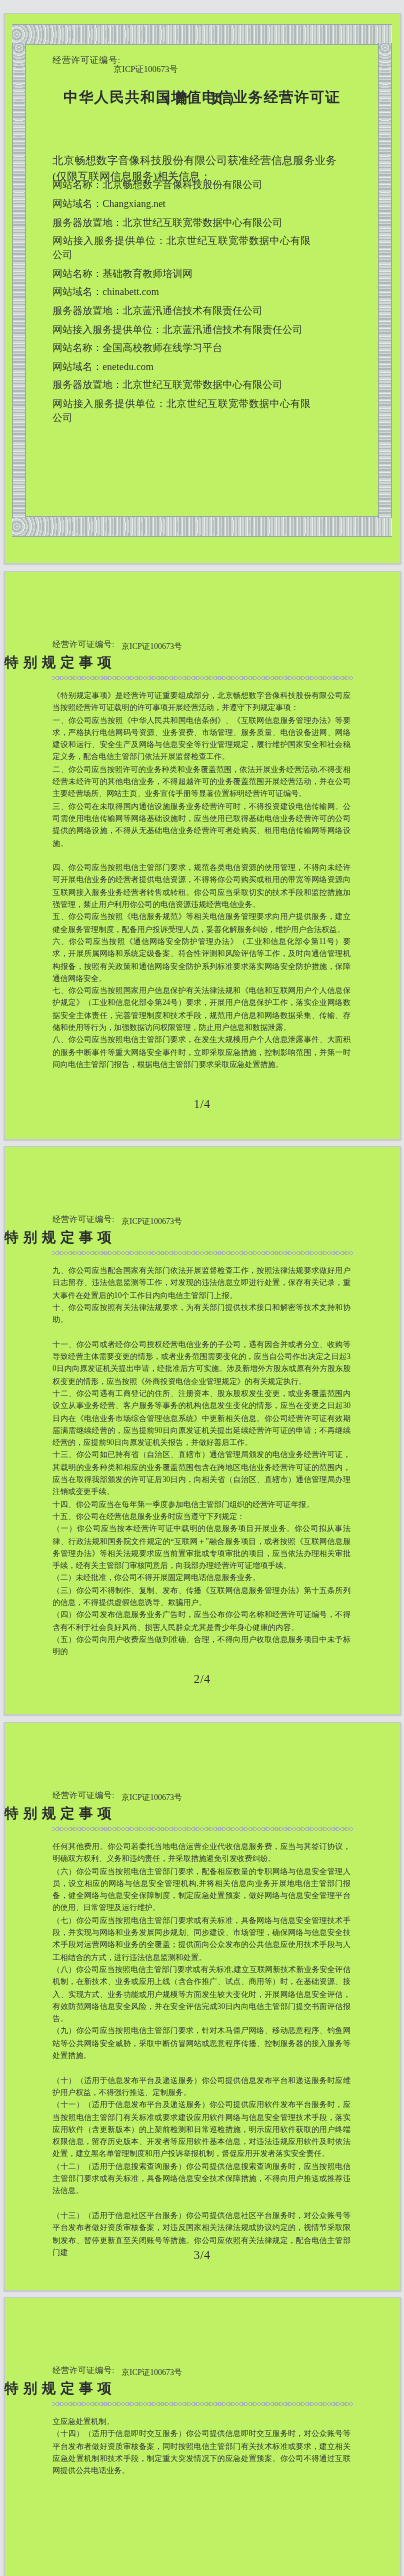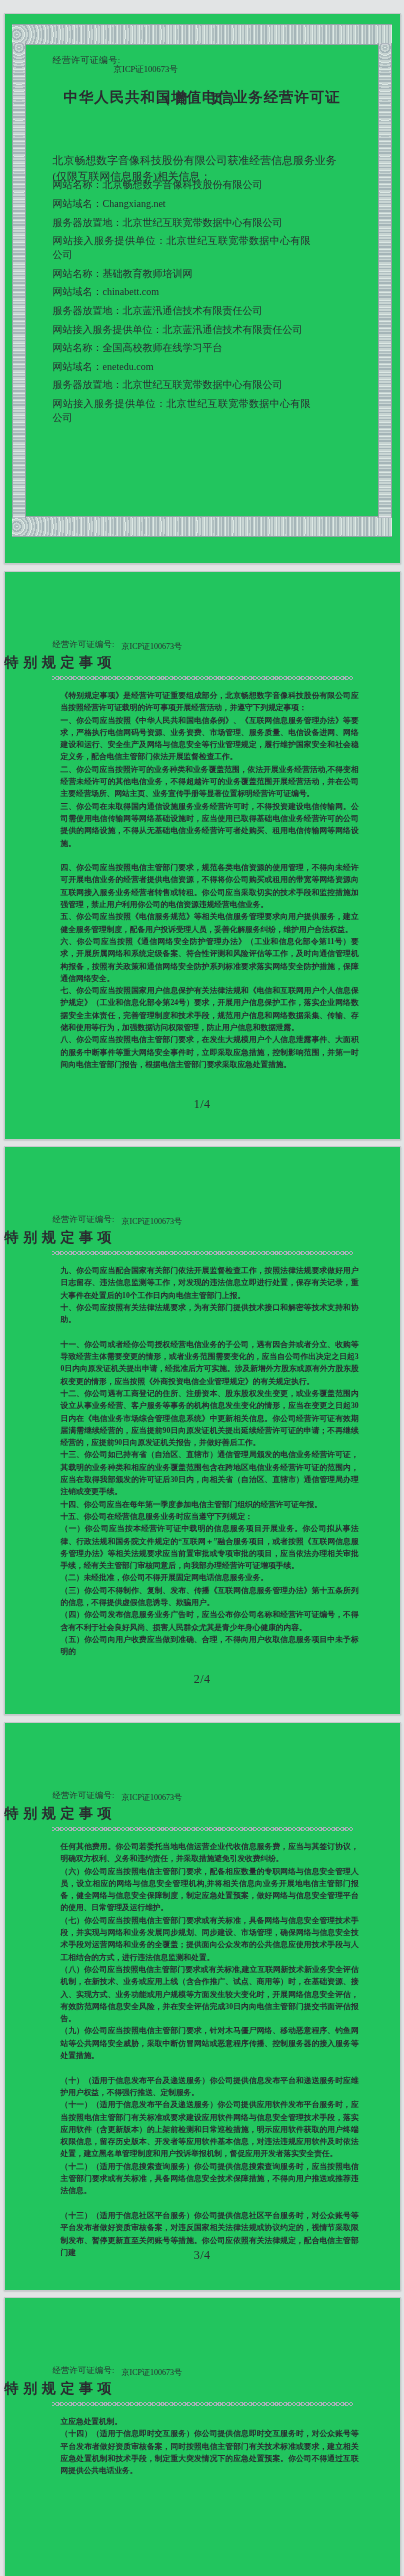--- a/index.html
+++ b/index.html
@@ -4,21 +4,21 @@
 <style>
   html,body{margin:0;padding:0;background:#d9dcdd;}
   .canvas{
     position:relative;width:405px;height:2873px;margin:0 auto;
     background:#e2e4e5;overflow:hidden;
     font-family:"Liberation Serif","DejaVu Serif",serif;
     color:#2a2c30;
   }
   .page{
     position:absolute;left:3.6px;width:397px;
-    background:#22c55e;
+    background:#bef264;
     border:0.5px solid #c6c9cb;
     box-shadow:0 0.5px 1.5px rgba(60,65,70,.35);
     box-sizing:border-box;
   }
   #p1{top:13.4px;height:551px;}
   #p2{top:571px;height:569px;}
   #p3{top:1146px;height:569px;}
   #p4{top:1722px;height:569px;}
   #p5{top:2297px;height:576px;}
 
@@ -50,21 +50,21 @@
   
   .ph-label{position:absolute;top:67px;left:48px;font-size:8.2px;letter-spacing:0.3px;}
   .ph-num{position:absolute;top:69px;left:117px;font-size:8px;}
   .ptitle{position:absolute;top:82px;left:0;right:0;margin:0;text-align:left;font-size:14px;font-weight:700;letter-spacing:4.6px;}
   .zigzag{
     position:absolute;top:104px;left:47px;right:47px;height:3.6px;
     background:
       repeating-linear-gradient(135deg,#aab1b8 0 1px,transparent 1px 3.1px),
       repeating-linear-gradient(45deg,#aab1b8 0 1px,transparent 1px 3.1px);
   }
-  .pbody{position:absolute;top:118px;left:56px;width:298px;font-size:7.7px;font-weight:bold;}
+  .pbody{position:absolute;top:118px;left:48px;width:298px;font-size:7.7px;}
   .pbody p{margin:0;line-height:12.3px;text-align:justify;word-break:break-all;}
   .pbody p.gap{margin-bottom:12.3px;}
   .pageno{position:absolute;bottom:27px;left:0;right:0;text-align:center;font-size:12px;letter-spacing:0.5px;}
 </style>
 </head>
 <body>
 
 <div class="canvas">
 
   <section class="page" id="p1">

